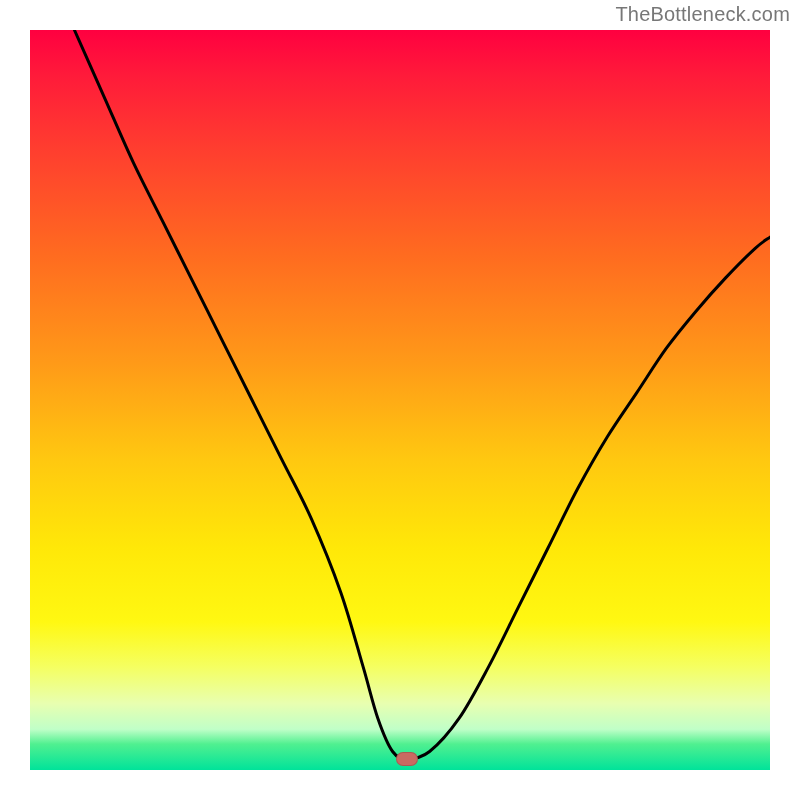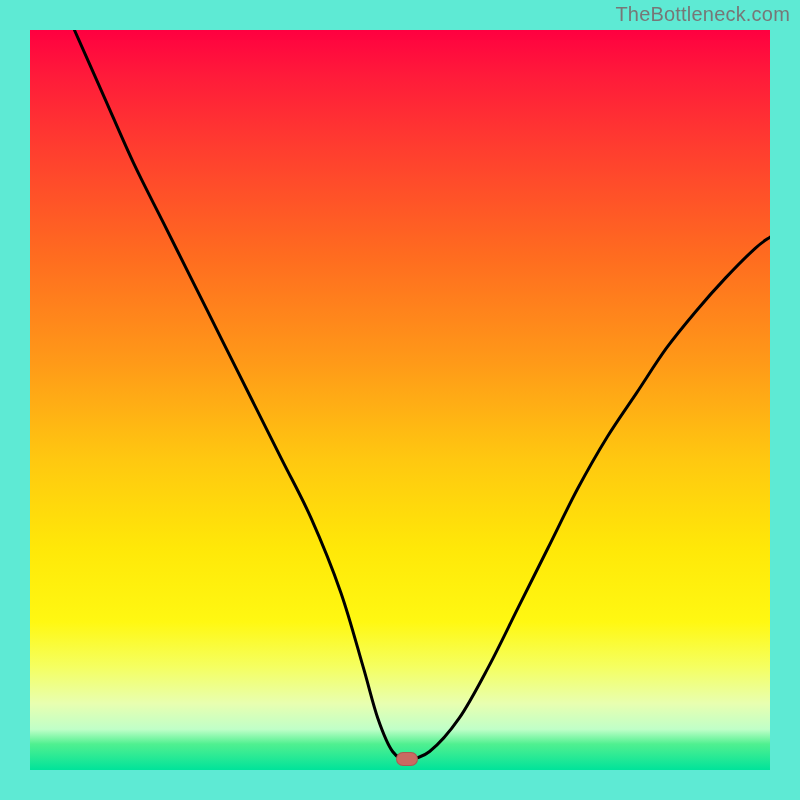--- a/index.html
+++ b/index.html
@@ -8,21 +8,21 @@
     width: 800px;
     height: 800px;
     background: #000;
     overflow: hidden;
     font-family: Arial, Helvetica, sans-serif;
   }
   .frame {
     position: relative;
     width: 800px;
     height: 800px;
-    background: #5eead4;
+    background: #ffffff;
   }
   .watermark {
     position: absolute;
     top: 3px;
     right: 10px;
     color: #777;
     font-size: 20px;
     font-weight: 500;
     letter-spacing: 0.2px;
     z-index: 50;

